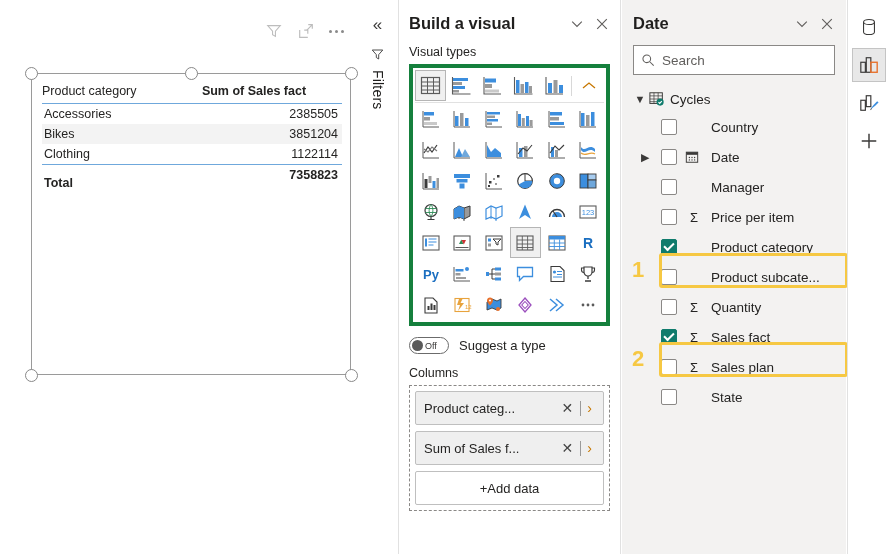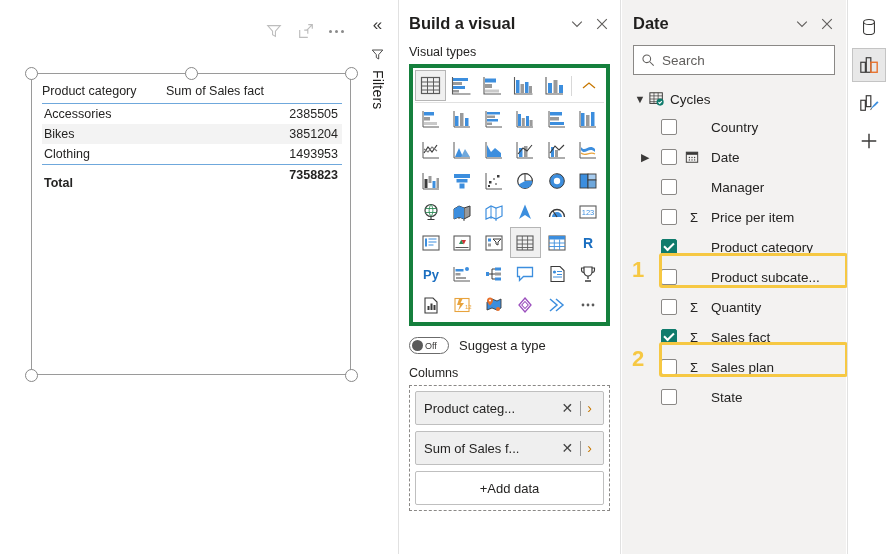--- a/index.html
+++ b/index.html
@@ -39,21 +39,21 @@
   .h-ml { left: 24.5px; top: 368.5px; }
   .h-mr { left: 344.5px; top: 368.5px; }
 
   
   .tbl { position: absolute; left: 10px; top: 10px; right: 8px; }
   .tbl-head {
     display: flex; font-size: 12.5px; color: #252423;
     padding-bottom: 5px; border-bottom: 1px solid #6fa8dc;
   }
   .tbl-head .c1 { width: 124px; }
-  .tbl-head .c2 { flex: 1; text-align: left; }
+  .tbl-head .c2 { flex: 1; text-align: center; font-weight: bold; }
   .tbl-row {
     display: flex; font-size: 12.5px; color: #252423;
     height: 20px; align-items: center;
   }
   .tbl-row.alt { background: #f3f3f3; }
   .tbl-row .c1 { width: 124px; padding-left: 2px; }
   .tbl-row .c2 { flex: 1; text-align: right; padding-right: 4px; }
   .tbl-total {
     display: flex; font-size: 12.5px; color: #252423; font-weight: bold;
     height: 21px; align-items: center; border-top: 1px solid #6fa8dc;
@@ -212,21 +212,21 @@
         <div class="tbl-row">
           <span class="c1">Accessories</span>
           <span class="c2">2385505</span>
         </div>
         <div class="tbl-row alt">
           <span class="c1">Bikes</span>
           <span class="c2">3851204</span>
         </div>
         <div class="tbl-row">
           <span class="c1">Clothing</span>
-          <span class="c2">1493953</span>
+          <span class="c2">1122114</span>
         </div>
         <div class="tbl-total">
           <span class="c1">Total</span>
           <span class="c2">7358823</span>
         </div>
       </div>
     </div>
 
     <div class="handle h-tl"></div>
     <div class="handle h-tm"></div>

